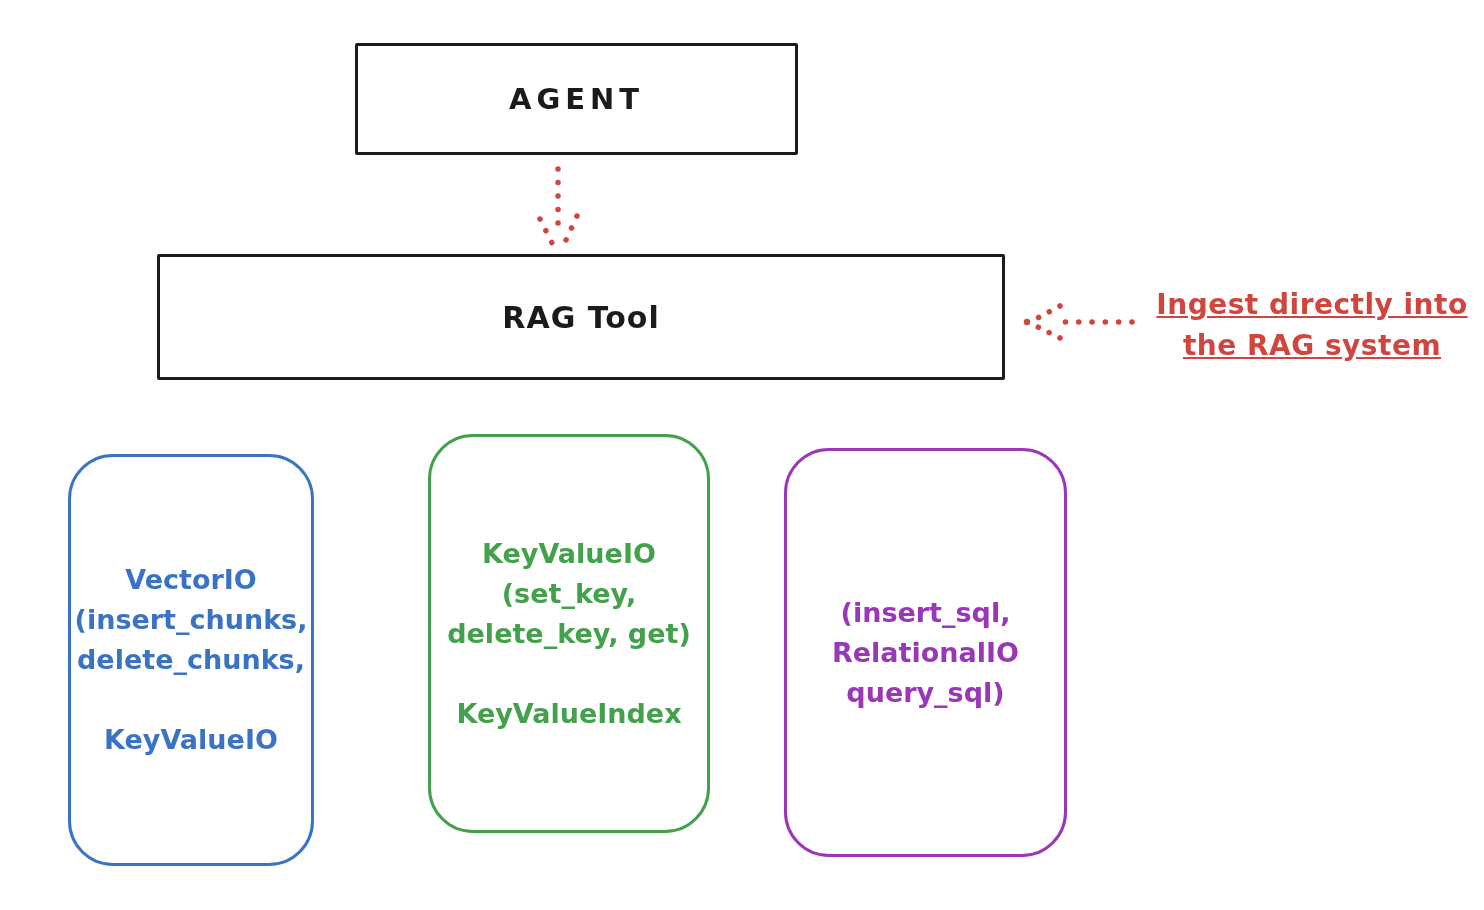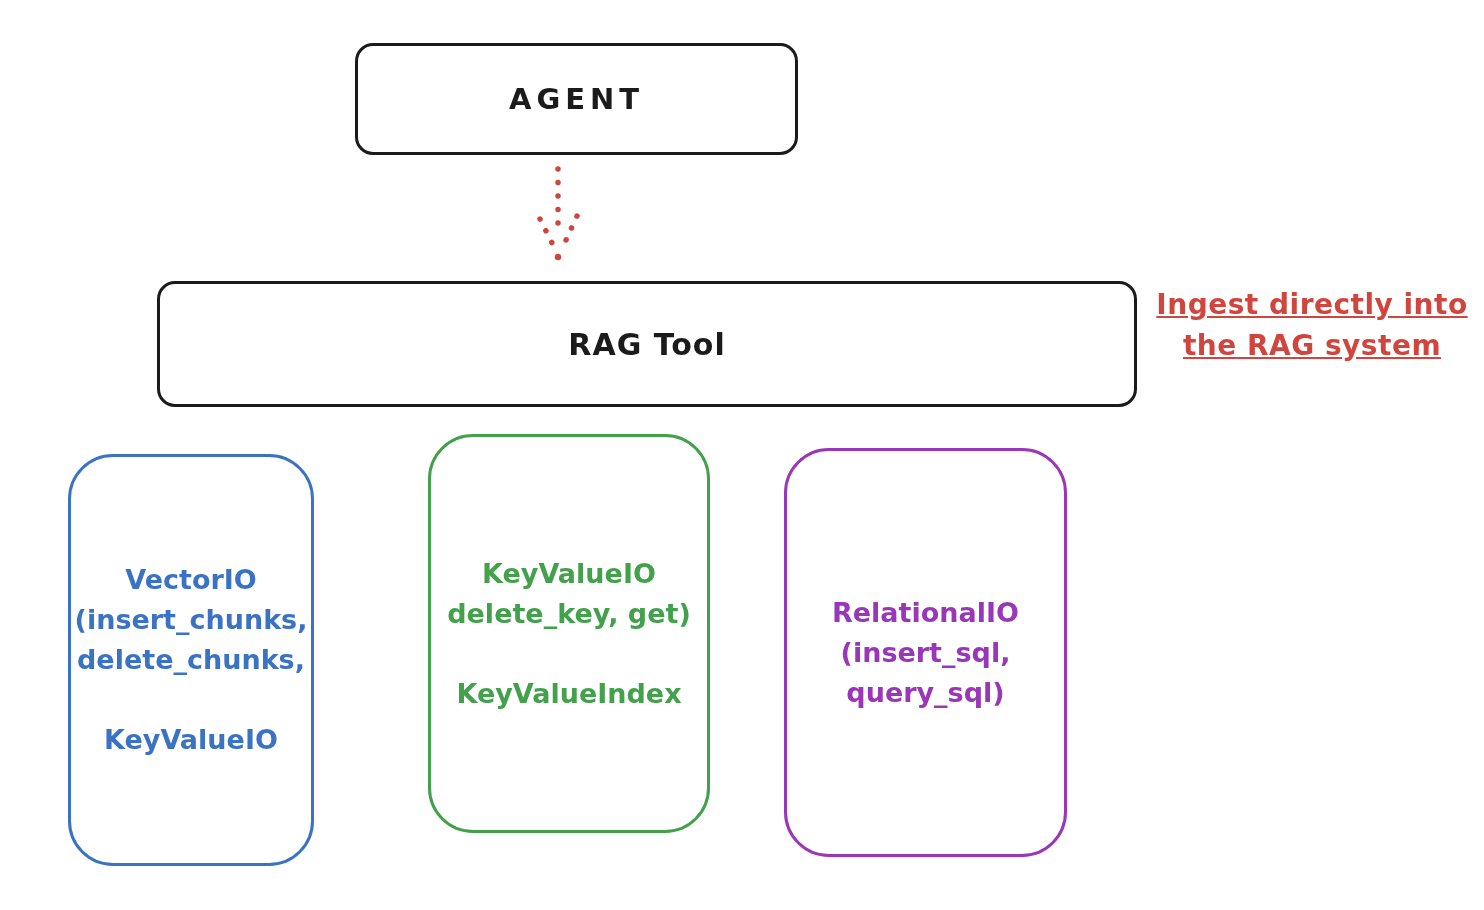--- a/index.html
+++ b/index.html
@@ -21,42 +21,42 @@
     left: 0;
     top: 0;
     width: 1484px;
     height: 910px;
     pointer-events: none;
   }
   
   .node {
     position: absolute;
     border: 3.5px solid #1b1b1b;
-    border-radius: 18px;
+    border-radius: 2px;
     background: #ffffff;
     display: flex;
     align-items: center;
     justify-content: center;
     box-sizing: border-box;
   }
   .agent-box {
     left: 355px;
     top: 43px;
     width: 443px;
     height: 112px;
   }
   .agent-box .node-label {
     font-size: 29px;
     font-weight: 700;
     letter-spacing: 5px;
   }
   .rag-box {
     left: 157px;
-    top: 281px;
-    width: 980px;
+    top: 254px;
+    width: 848px;
     height: 126px;
   }
   .rag-box .node-label {
     font-size: 30px;
     font-weight: 600;
     letter-spacing: 1px;
   }
   
   .annotation {
     position: absolute;
@@ -152,26 +152,27 @@
       <div>VectorIO</div>
       <div>(insert_chunks,</div>
       <div>delete_chunks,</div>
     </div>
     <div class="idx">KeyValueIO</div>
   </div>
 
   <div class="io-box green">
     <div class="sig">
       <div>KeyValueIO</div>
+      <div>(set_key,</div>
       <div>delete_key, get)</div>
     </div>
     <div class="idx">KeyValueIndex</div>
   </div>
 
   <div class="io-box purple">
     <div class="sig">
+      <div>(insert_sql,</div>
       <div>RelationalIO</div>
-      <div>(insert_sql,</div>
       <div>query_sql)</div>
     </div>
   </div>
 
 </div>
 
 </body></html>

